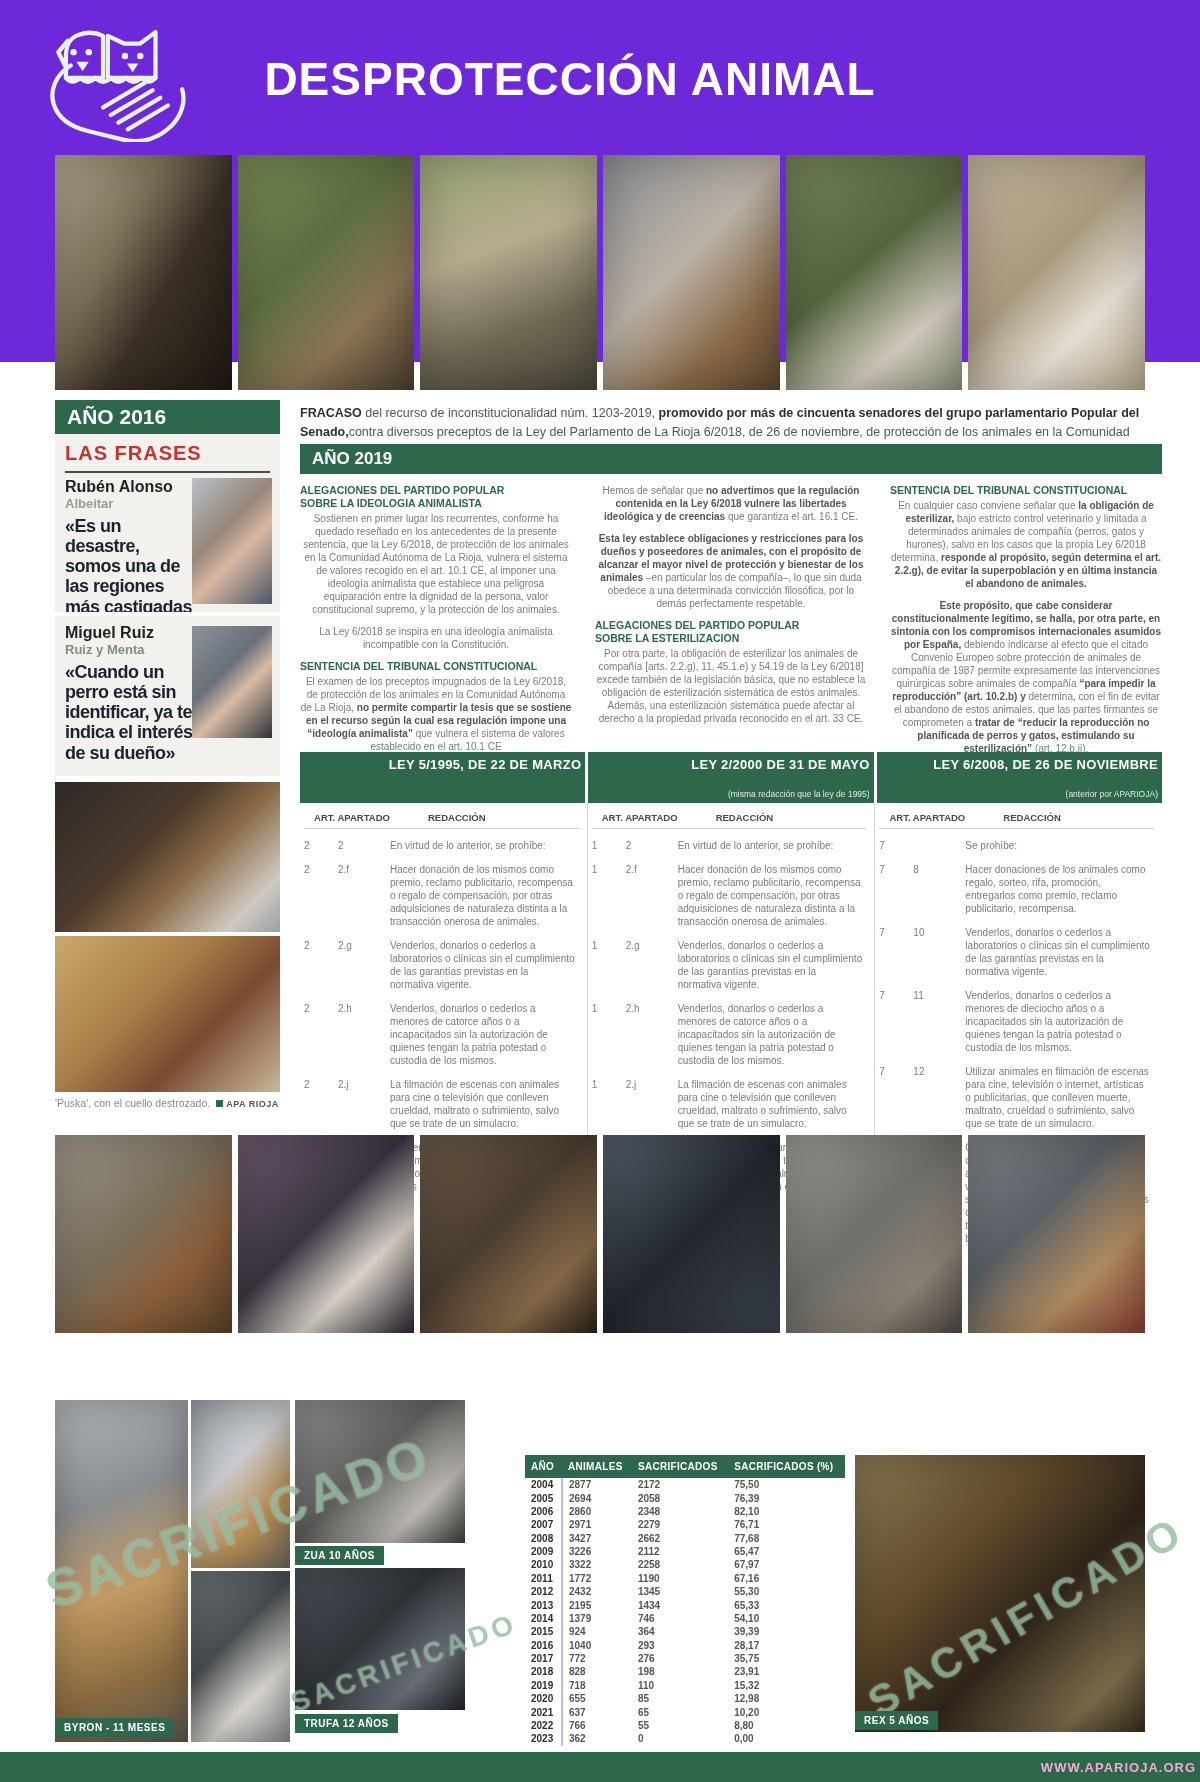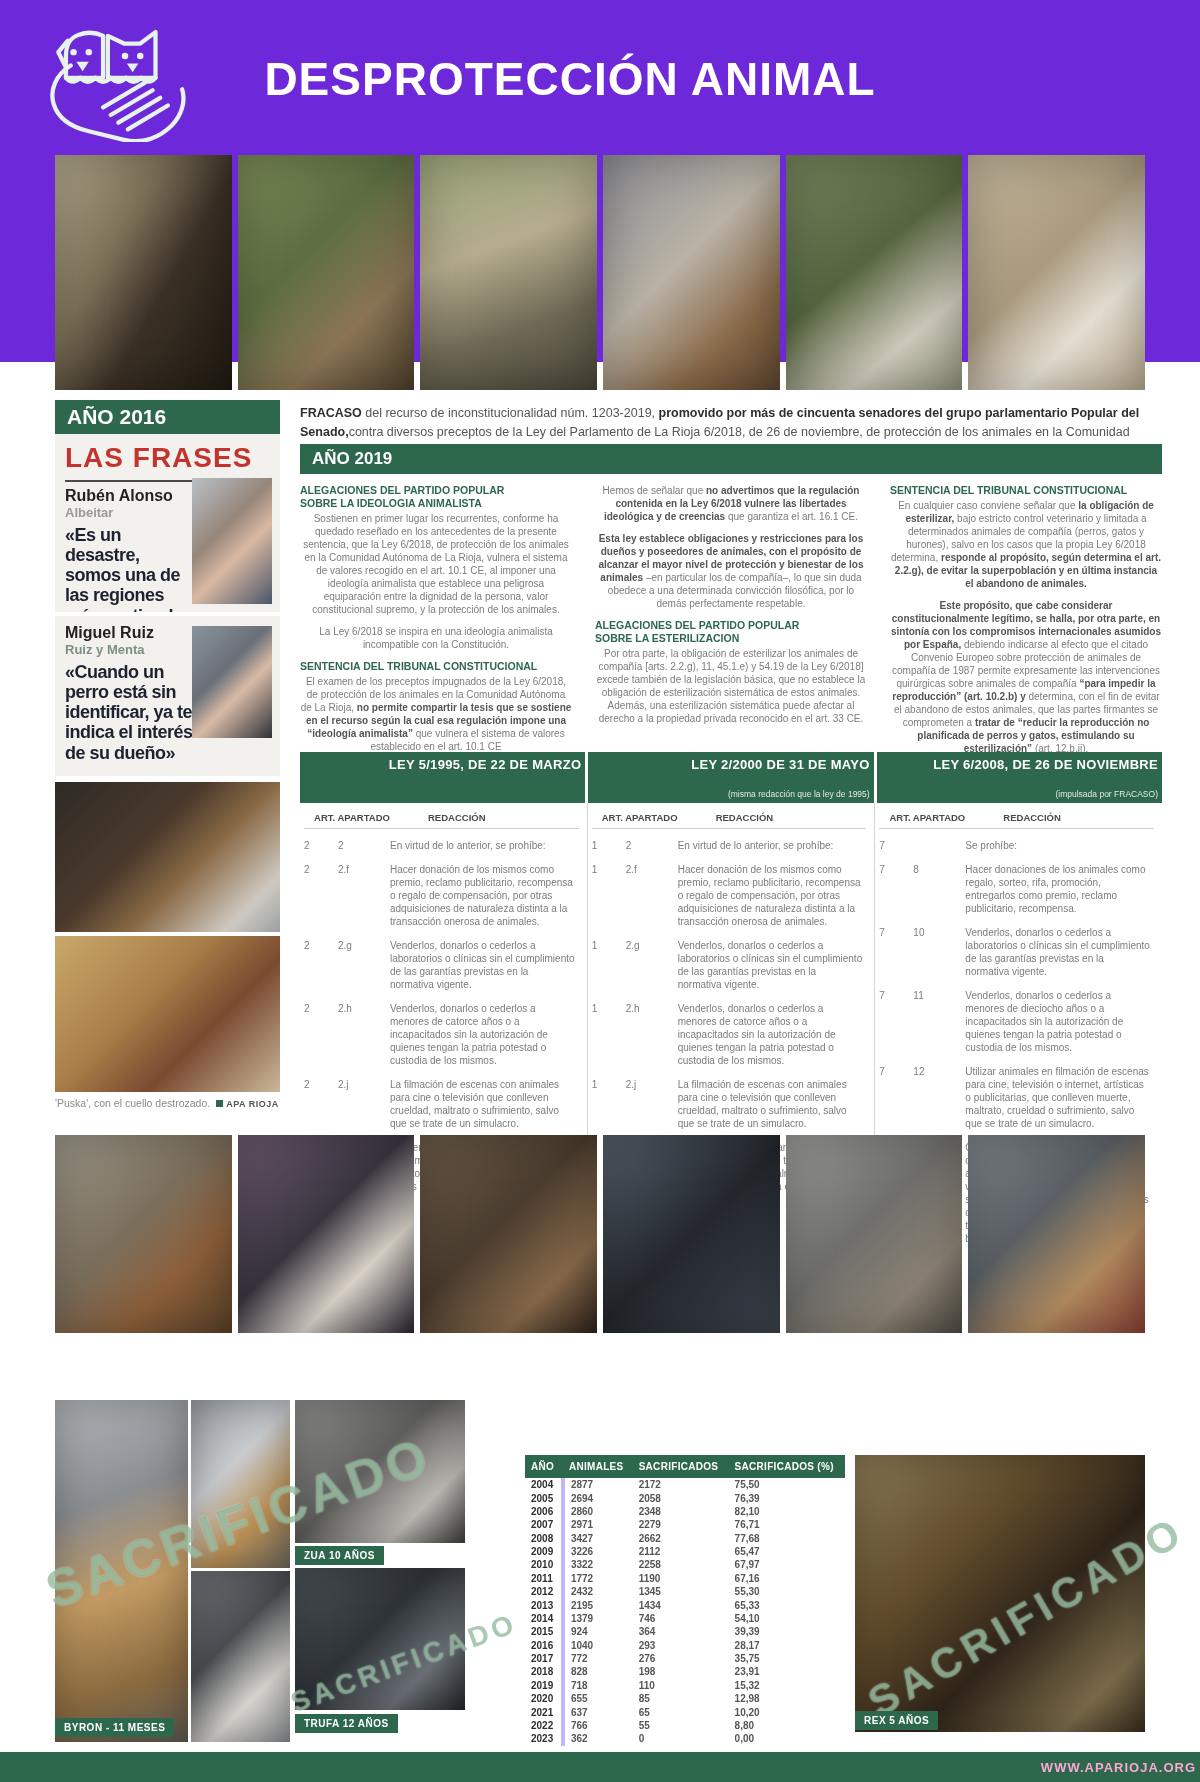--- a/index.html
+++ b/index.html
@@ -34,21 +34,21 @@
   .gbar{position:absolute;background:#2d684d;color:#fff;font-weight:bold;display:flex;
         align-items:center;padding:0 12px;box-sizing:border-box;}
   .y2016{left:55px;top:400px;width:225px;height:34px;font-size:21px;}
   .y2019{left:300px;top:444px;width:862px;height:30px;font-size:17px;}
 
   
   .clip{position:absolute;left:55px;width:225px;background:#f3f1ed;box-sizing:border-box;
         padding:8px 10px;overflow:hidden;}
   .clip1{top:434px;height:178px;}
   .clip2{top:616px;height:160px;}
-  .frases{color:#c4342e;font-weight:bold;font-size:28px;letter-spacing:1px;}
+  .frases{color:#c4342e;font-weight:bold;font-size:20px;letter-spacing:1px;}
   .divider{border-top:2px solid #4a4a4a;margin:6px 0 5px;}
   .pname{font-size:16px;font-weight:bold;color:#222;}
   .prole{font-size:13px;font-weight:bold;color:#9a9a9a;}
   .prole.green{color:#7d8f7d;}
   .qtext{font-weight:bold;font-size:18px;line-height:1.12;color:#1d2230;
          letter-spacing:-.5px;width:132px;margin-top:5px;}
   .pphoto{position:absolute;right:8px;width:80px;}
   .clip1 .pphoto{top:44px;height:126px;background:linear-gradient(135deg,#b9c0c6,#96867a 40%,#d9b8a2 60%,#4a5668);}
   .clip2 .pphoto{top:10px;height:112px;background:linear-gradient(135deg,#8a949e,#6a6f78 40%,#d8bba6 60%,#2e3238);}
   .spA{position:absolute;left:55px;top:782px;width:225px;height:150px;
@@ -113,21 +113,21 @@
       transform-origin:left center;text-shadow:0 0 2px rgba(255,255,255,.55);white-space:nowrap;}
   .wm1{left:48px;top:1562px;font-size:52px;transform:rotate(-20deg);}
   .wm2{left:292px;top:1688px;font-size:28px;transform:rotate(-20deg);}
   .wm3{left:872px;top:1682px;font-size:42px;transform:rotate(-30deg);letter-spacing:6px;}
 
   
   .sacT{position:absolute;left:525px;top:1455px;width:320px;border-collapse:collapse;}
   .sacT th{background:#2d684d;color:#fff;font-size:10px;text-align:left;
            padding:6px 6px;letter-spacing:.3px;}
   .sacT td{font-size:10px;color:#555;padding:1.2px 6px;font-weight:bold;}
-  .sacT td.year{color:#2f2f2f;border-right:4px solid #c4b5fd;}
+  .sacT td.year{color:#2f2f2f;border-right:2px solid #c4b5fd;}
 
   
   .footer{position:absolute;left:0;top:1752px;width:1200px;height:30px;background:#2d684d;
           display:flex;align-items:center;justify-content:flex-end;padding-right:4px;
           box-sizing:border-box;color:#f9a8d4;font-weight:bold;font-size:13px;letter-spacing:1px;}
 </style>
 </head>
 <body>
 
 <div class="page">
@@ -213,21 +213,21 @@
     <div class="law-heads" id="lawHeads">
         <div class="law-head">
           <div class="lt">LEY 5/1995, DE 22 DE MARZO</div>
         </div>
         <div class="law-head">
           <div class="lt">LEY 2/2000 DE 31 DE MAYO</div>
           <div class="ls">(misma redacción que la ley de 1995)</div>
         </div>
         <div class="law-head">
           <div class="lt">LEY 6/2008, DE 26 DE NOVIEMBRE</div>
-          <div class="ls">(impulsada por FRACASO)</div>
+          <div class="ls">(anterior por APARIOJA)</div>
         </div>
       </div>
     <div class="law-body" id="lawBody">
         <div class="law-col">
           <div class="law-sub">
             <span class="s1">ART. APARTADO</span>
             <span class="s2">REDACCIÓN</span>
           </div>
           <div class="lrow">
             <span class="lart">2</span>

